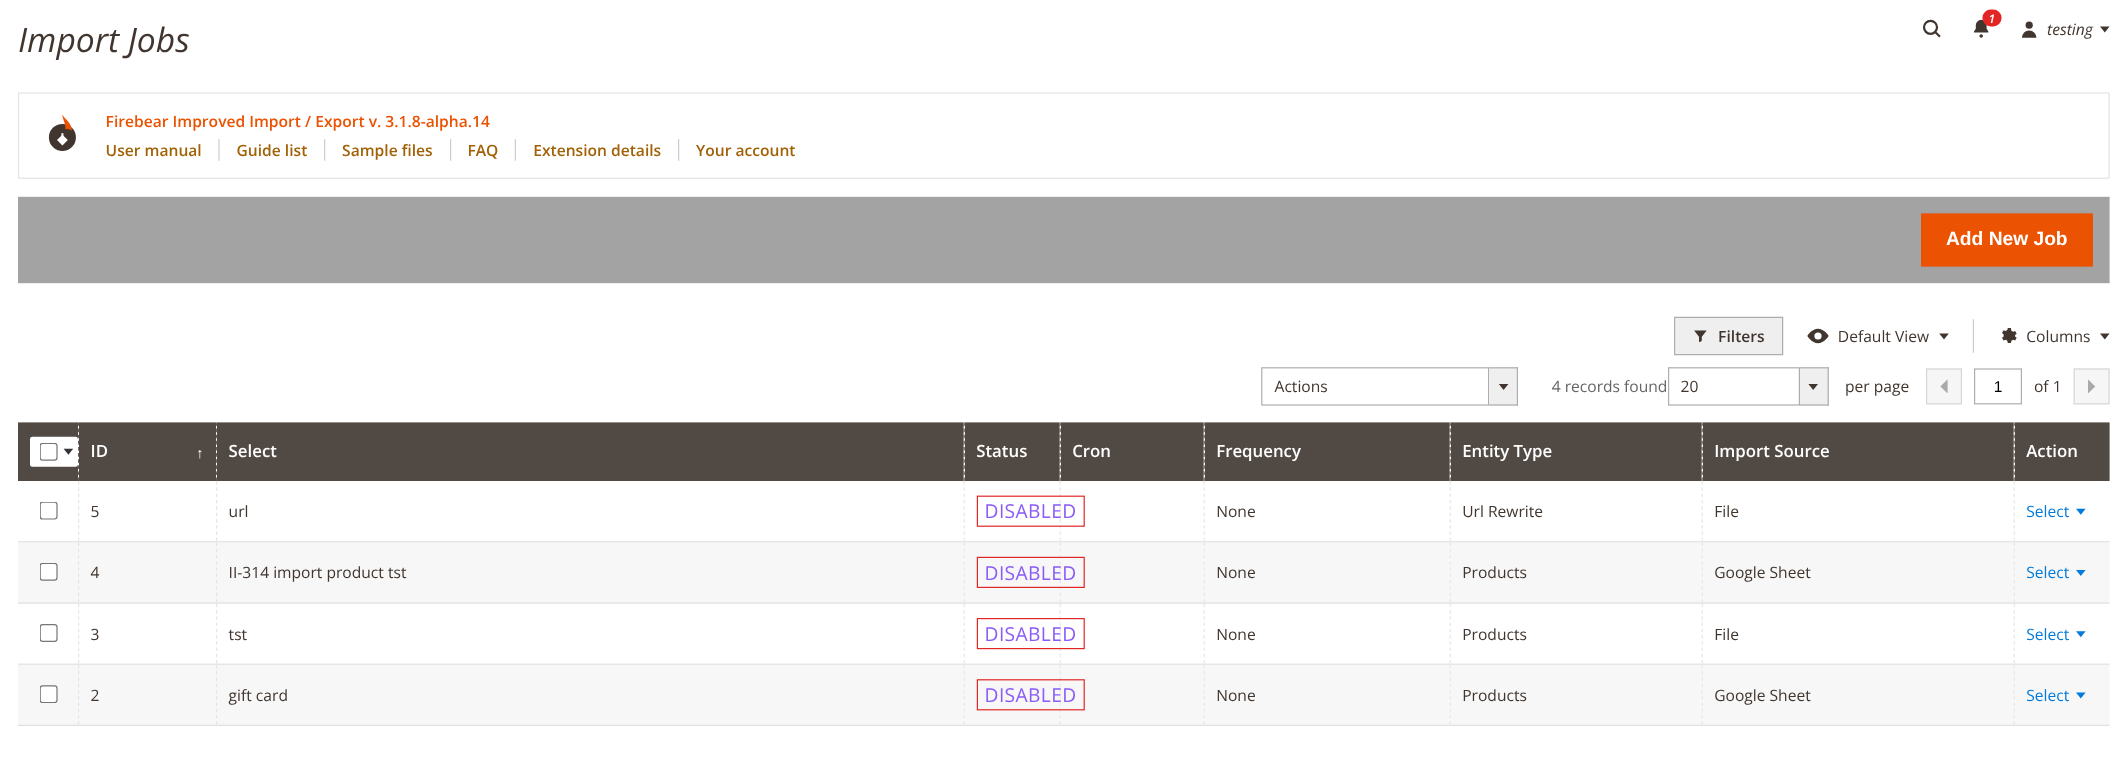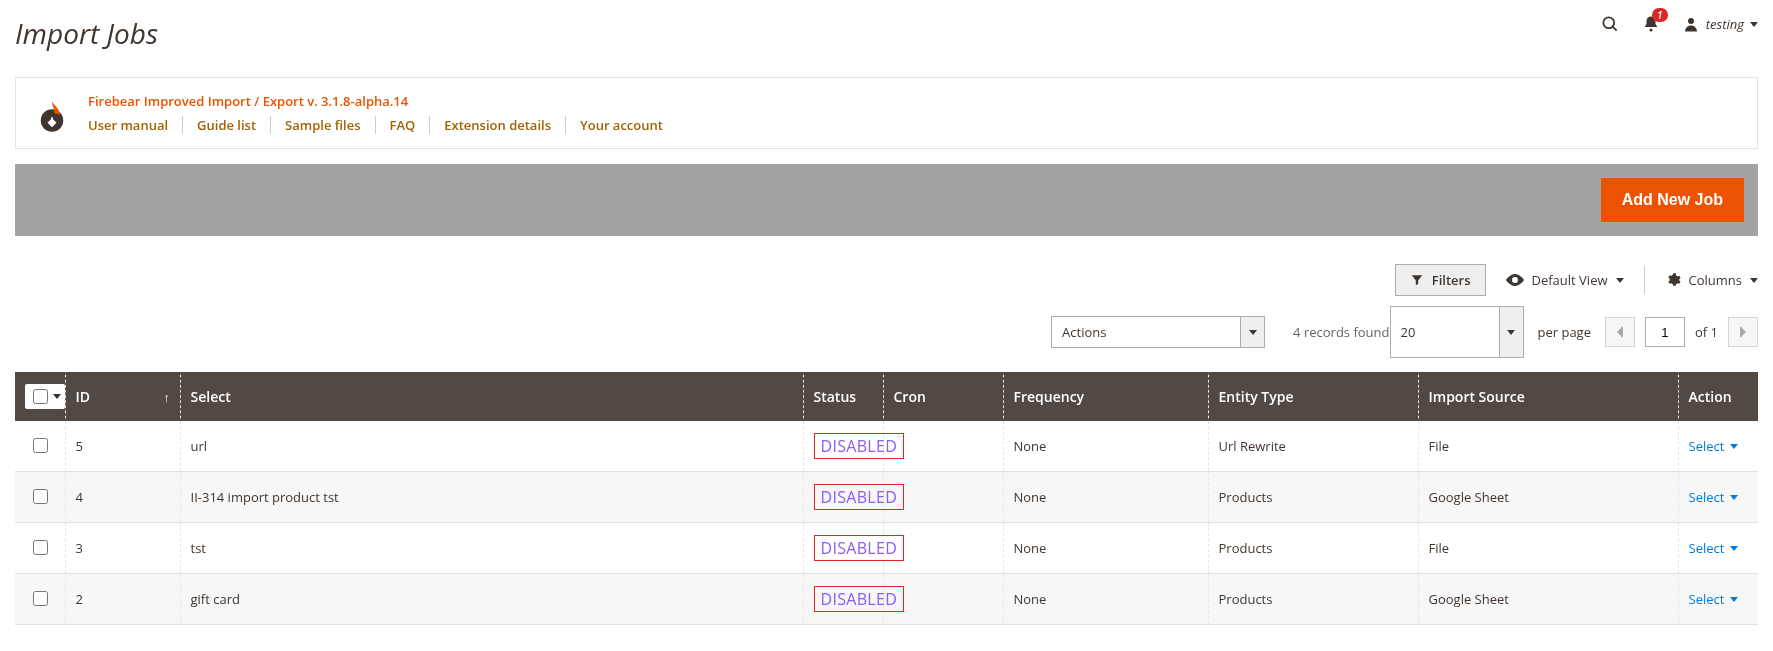--- a/index.html
+++ b/index.html
@@ -65,21 +65,21 @@
     border-right: 4px solid transparent;
     border-top: 5px solid #41362f;
   }
 
   
   .info-box {
     border: 1px solid #e3e3e3;
     padding: 14px 18px;
     display: flex;
     gap: 18px;
-    align-items: flex-end;
+    align-items: flex-start;
   }
   .fb-logo svg { width: 36px; height: 36px; }
   .info-content { font-size: 13px; }
   .info-title { color: #eb5202; font-weight: 600; margin-bottom: 6px; }
   .info-links { display: flex; flex-wrap: wrap; }
   .info-links a {
     color: #a16207; text-decoration: none; font-weight: 600;
     padding: 0 14px;
   }
   .info-links a:first-child { padding-left: 0; }
@@ -147,21 +147,21 @@
     border:1px solid #adadad; padding: 6px 10px; min-width: 190px; background:#fff;
   }
   .actions-select .sel-toggle,
   .perpage .sel-toggle {
     border:1px solid #adadad; border-left:none; background:#efefef; width:24px;
     display:flex; align-items:center; justify-content:center; cursor:pointer;
   }
   .records-found { color:#666; }
   .right-controls { display:flex; align-items:center; gap:14px;}
   .perpage { display:flex; }
-  .perpage .sel-body { border:1px solid #adadad; padding:16px 10px; width:110px; background:#fff; }
+  .perpage .sel-body { border:1px solid #adadad; padding:6px 10px; width:110px; background:#fff; }
   .pager { display:flex; align-items:center; gap:10px;}
   .pager .nav-btn {
     width:30px; height:30px; border:1px solid #adadad; background:#efefef;
     display:flex; align-items:center; justify-content:center; cursor:pointer;
   }
   .pager .nav-btn.disabled { opacity:0.5; cursor:default; }
   .pager input.page-num {
     width:40px; height:30px; border:1px solid #adadad; text-align:center; font-size:13px;
   }
 

